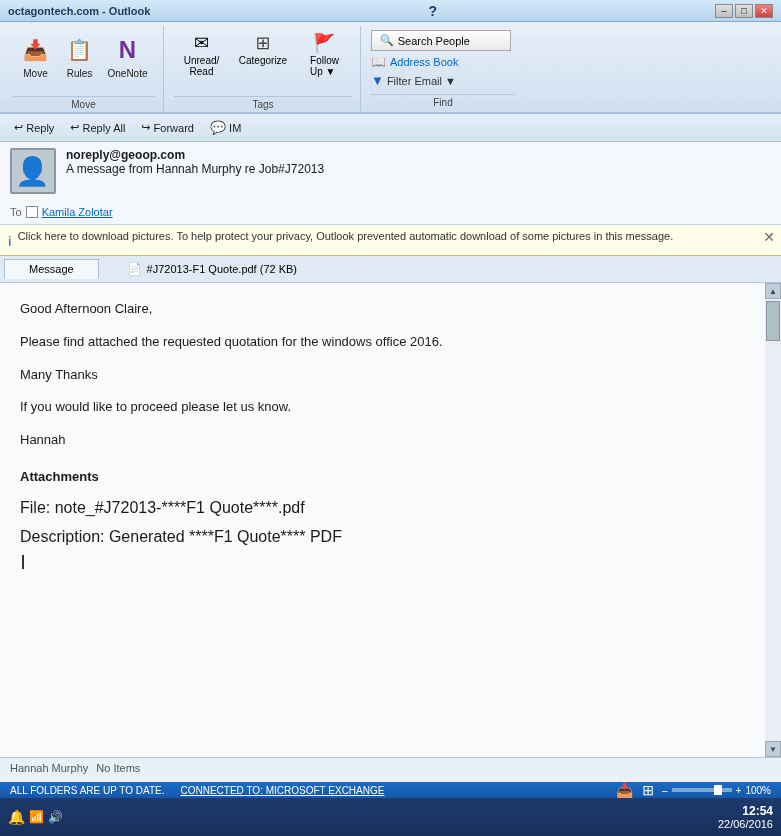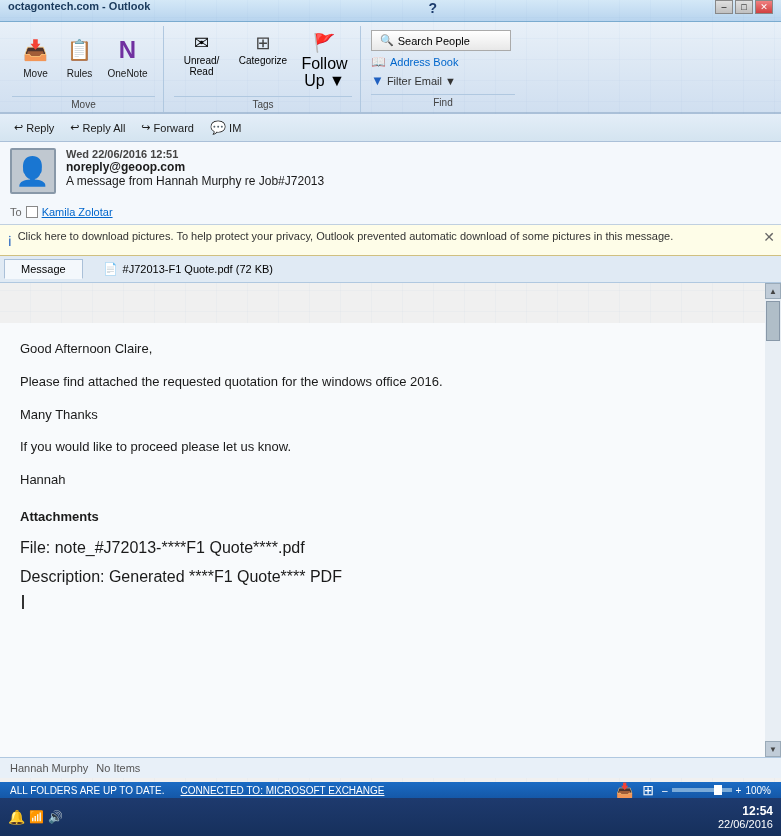--- a/index.html
+++ b/index.html
@@ -11,21 +11,21 @@
       height: 836px;
       overflow: hidden;
       position: relative;
     }
 
     
     .title-bar {
       background: linear-gradient(to bottom, #d4e8f7, #b8d4ee);
       height: 22px;
       display: flex;
-      align-items: flex-start;
+      align-items: center;
       padding: 0 8px;
       border-bottom: 1px solid #7aabcf;
     }
     .title-bar-text {
       font-size: 11px;
       color: #1a3a5c;
       font-weight: 600;
     }
     .title-bar-controls {
       margin-left: auto;
@@ -266,21 +266,21 @@
       align-items: center;
       background: #e0eaf4;
       border-bottom: 1px solid #b0c8e0;
       padding: 2px 4px;
       gap: 4px;
     }
     .tab-item {
       display: flex;
       align-items: center;
       gap: 4px;
-      padding: 3px 16px;
+      padding: 3px 24px;
       font-size: 11px;
       cursor: pointer;
       border: 1px solid transparent;
     }
     .tab-item.active {
       background: #f4f8fc;
       border: 1px solid #aac0d8;
       border-bottom-color: #f4f8fc;
     }
     .tab-pdf-icon {
@@ -497,21 +497,21 @@
         <div class="ribbon-btn-small" style="width:55px;">
           <div class="icon-sm" style="font-size:18px;">✉</div>
           <div style="font-size:10px; text-align:center; line-height:1.1;">Unread/<br>Read</div>
         </div>
         <div class="ribbon-btn-small" style="width:60px;">
           <div class="icon-sm" style="font-size:18px; color:#444;">⊞</div>
           <div style="font-size:10px; text-align:center;">Categorize</div>
         </div>
         <div class="ribbon-btn-small" style="width:55px;">
           <div class="icon-sm" style="font-size:18px; color:#c00;">🚩</div>
-          <div style="font-size:16px; text-align:center; line-height:1.1;">Follow<br>Up ▼</div>
+          <div style="font-size:10px; text-align:left; line-height:1.1;">Follow<br>Up ▼</div>
         </div>
       </div>
       <div class="ribbon-section-label">Tags</div>
     </div>
 
     <div class="find-section">
       <button class="find-search-btn">
         <span>🔍</span>
         <span>Search People</span>
       </button>
@@ -550,21 +550,20 @@
       <span>IM</span>
     </button>
   </div>
 
   <div class="email-header">
     <div class="email-header-row1">
       <div class="avatar">
         <span class="avatar-icon">👤</span>
       </div>
       <div class="email-meta">
-        <div class="email-datetime">Wed 22/06/2016 12:51</div>
         <div class="email-from">noreply@geoop.com</div>
         <div class="email-subject">A message from Hannah Murphy re Job#J72013</div>
       </div>
     </div>
     <div class="email-to-row">
       <span class="email-to-label">To</span>
       <div class="email-to-checkbox"></div>
       <span class="email-to-name">Kamila Zolotar</span>
     </div>
   </div>
@@ -579,21 +578,21 @@
     <div class="tab-item active">
       <span>Message</span>
     </div>
     <div class="tab-item">
       <span class="tab-pdf-icon">📄</span>
       <span>#J72013-F1 Quote.pdf (72 KB)</span>
     </div>
   </div>
 
   <div style="flex:1; position:relative; overflow:hidden;">
-    <div class="email-body" style="padding-right:24px; height:100%; overflow-y:auto;margin-top:40px;">
+    <div class="email-body" style="padding-right:24px; height:100%; overflow-y:auto;">
       <p>Good Afternoon Claire,</p>
       <p>Please find attached the requested quotation for the windows office 2016.</p>
       <p>Many Thanks</p>
       <p>If you would like to proceed please let us know.</p>
       <p>Hannah</p>
       <div class="attachment-section">
         <div class="attachment-title">Attachments</div>
         <div class="attachment-detail">
           <div>File: note_#J72013-****F1 Quote****.pdf</div>
           <div>Description: Generated ****F1 Quote**** PDF</div>

